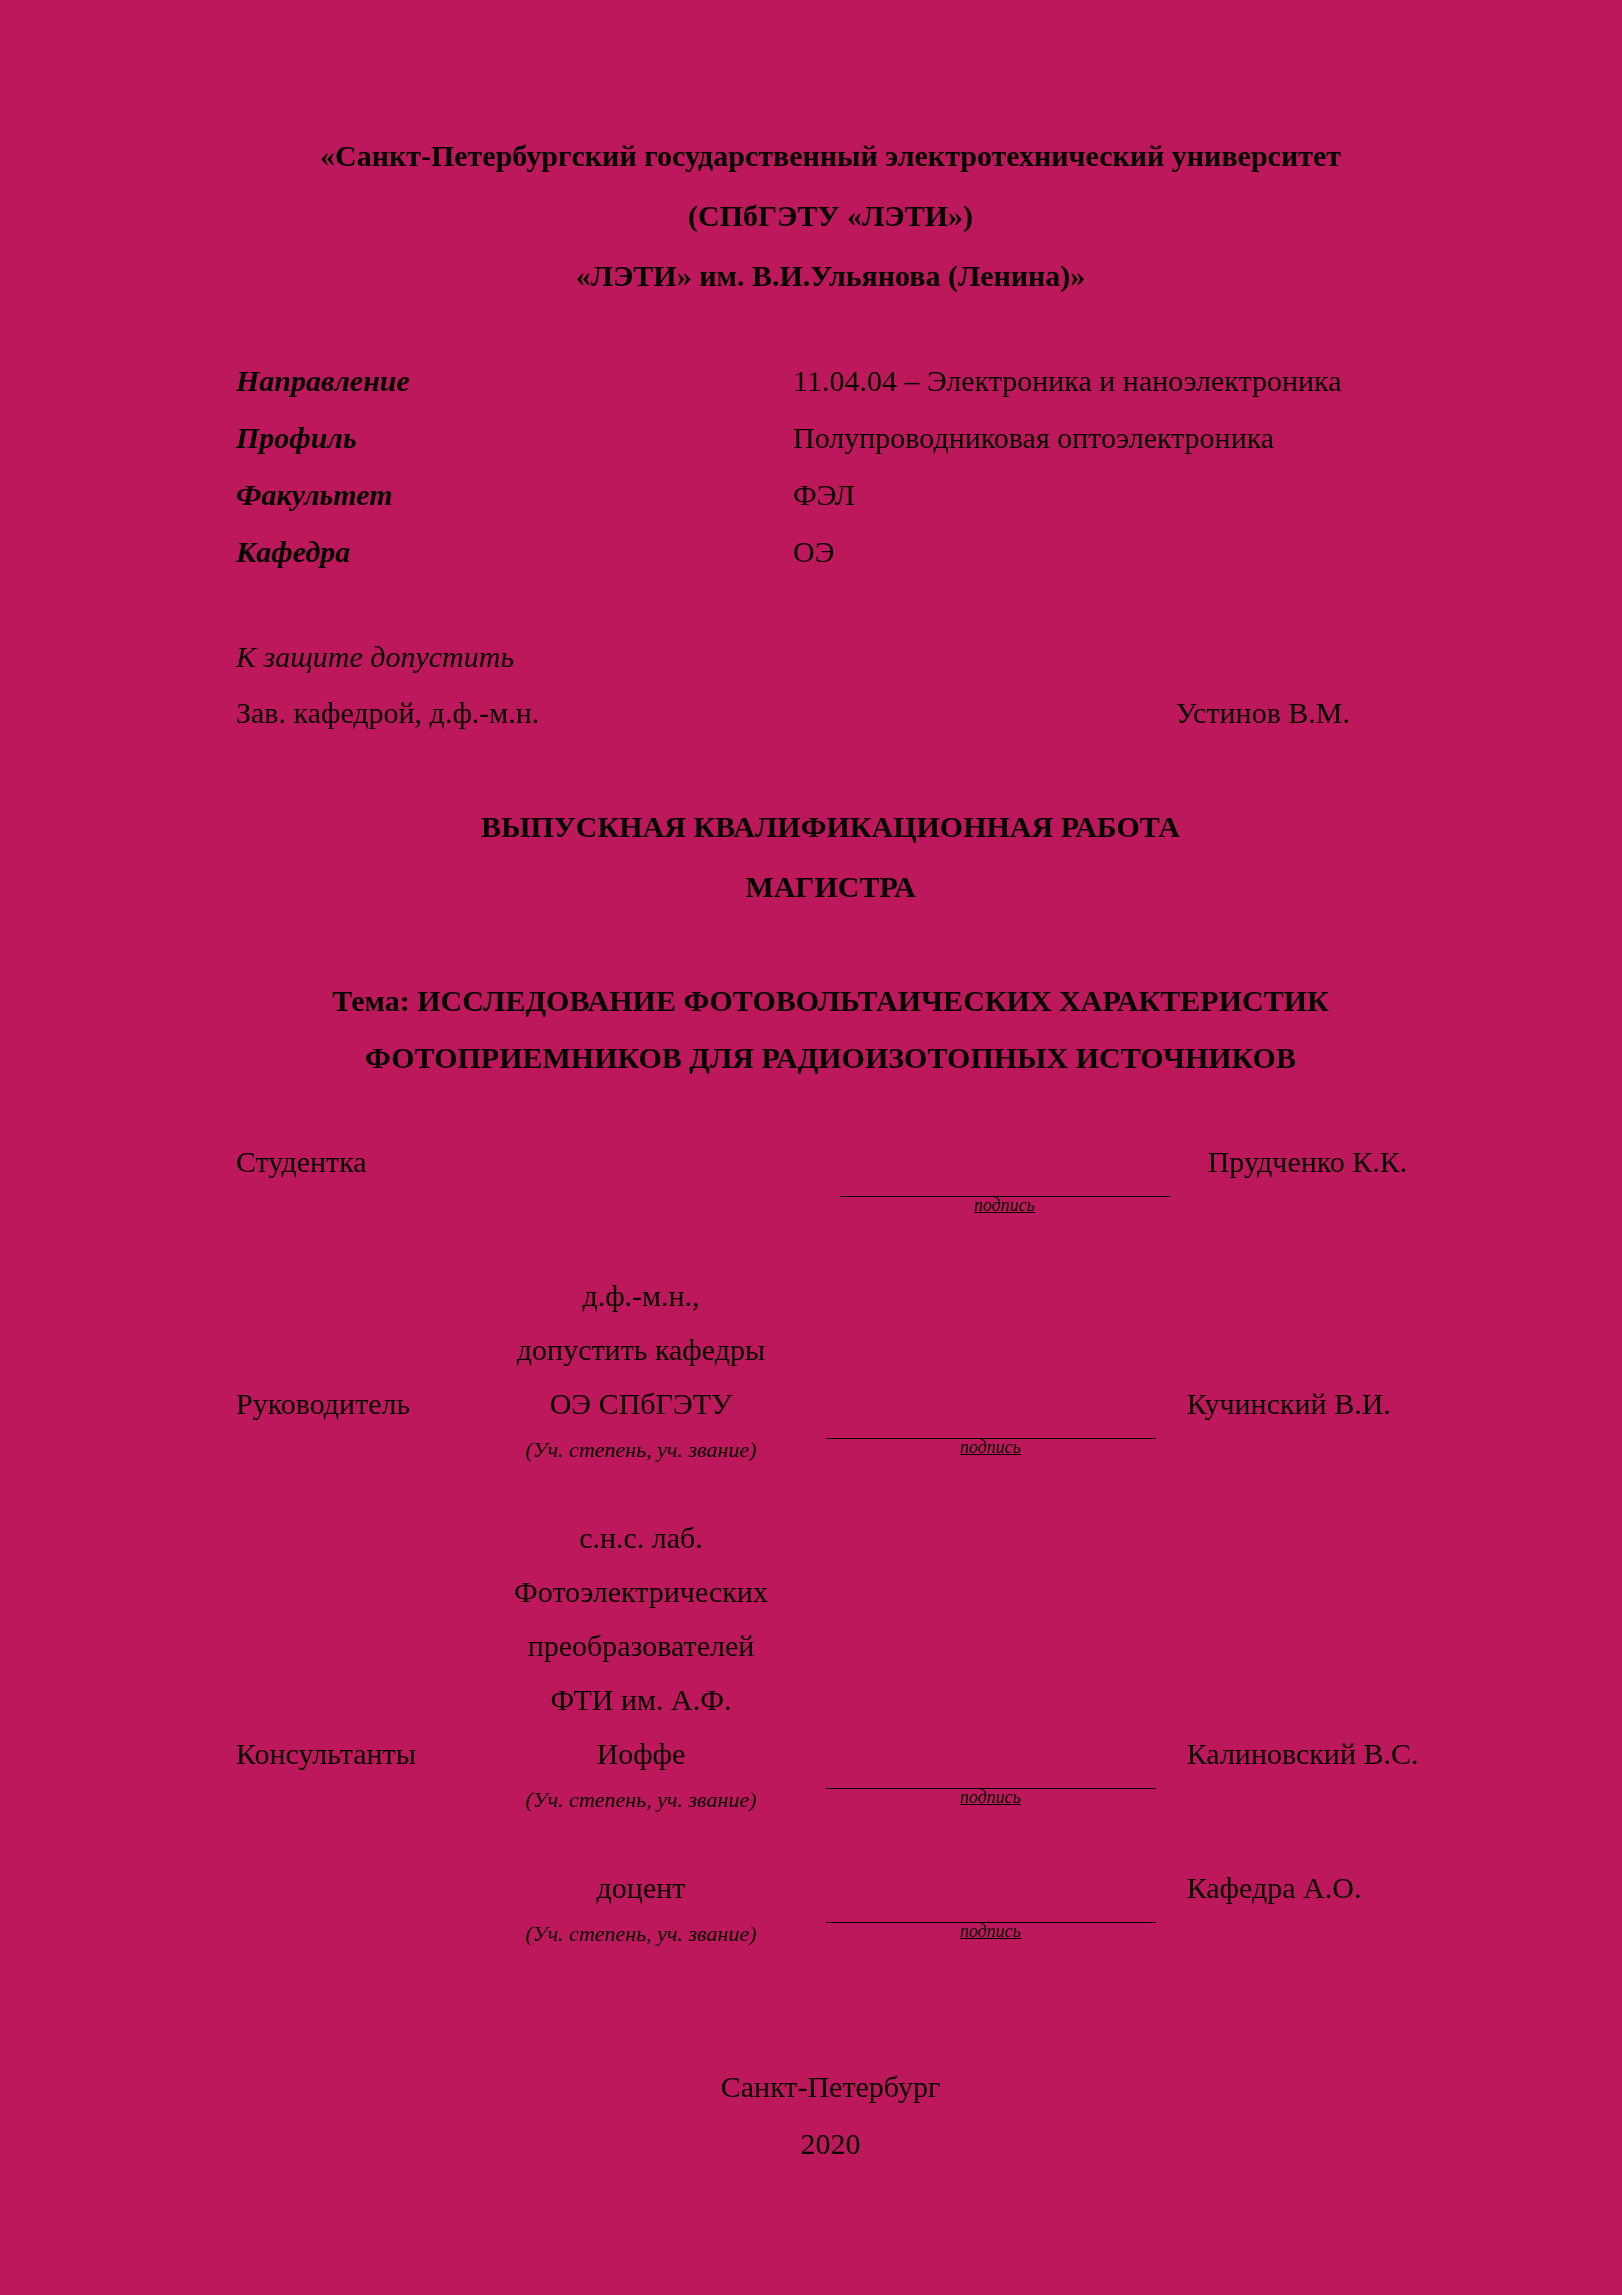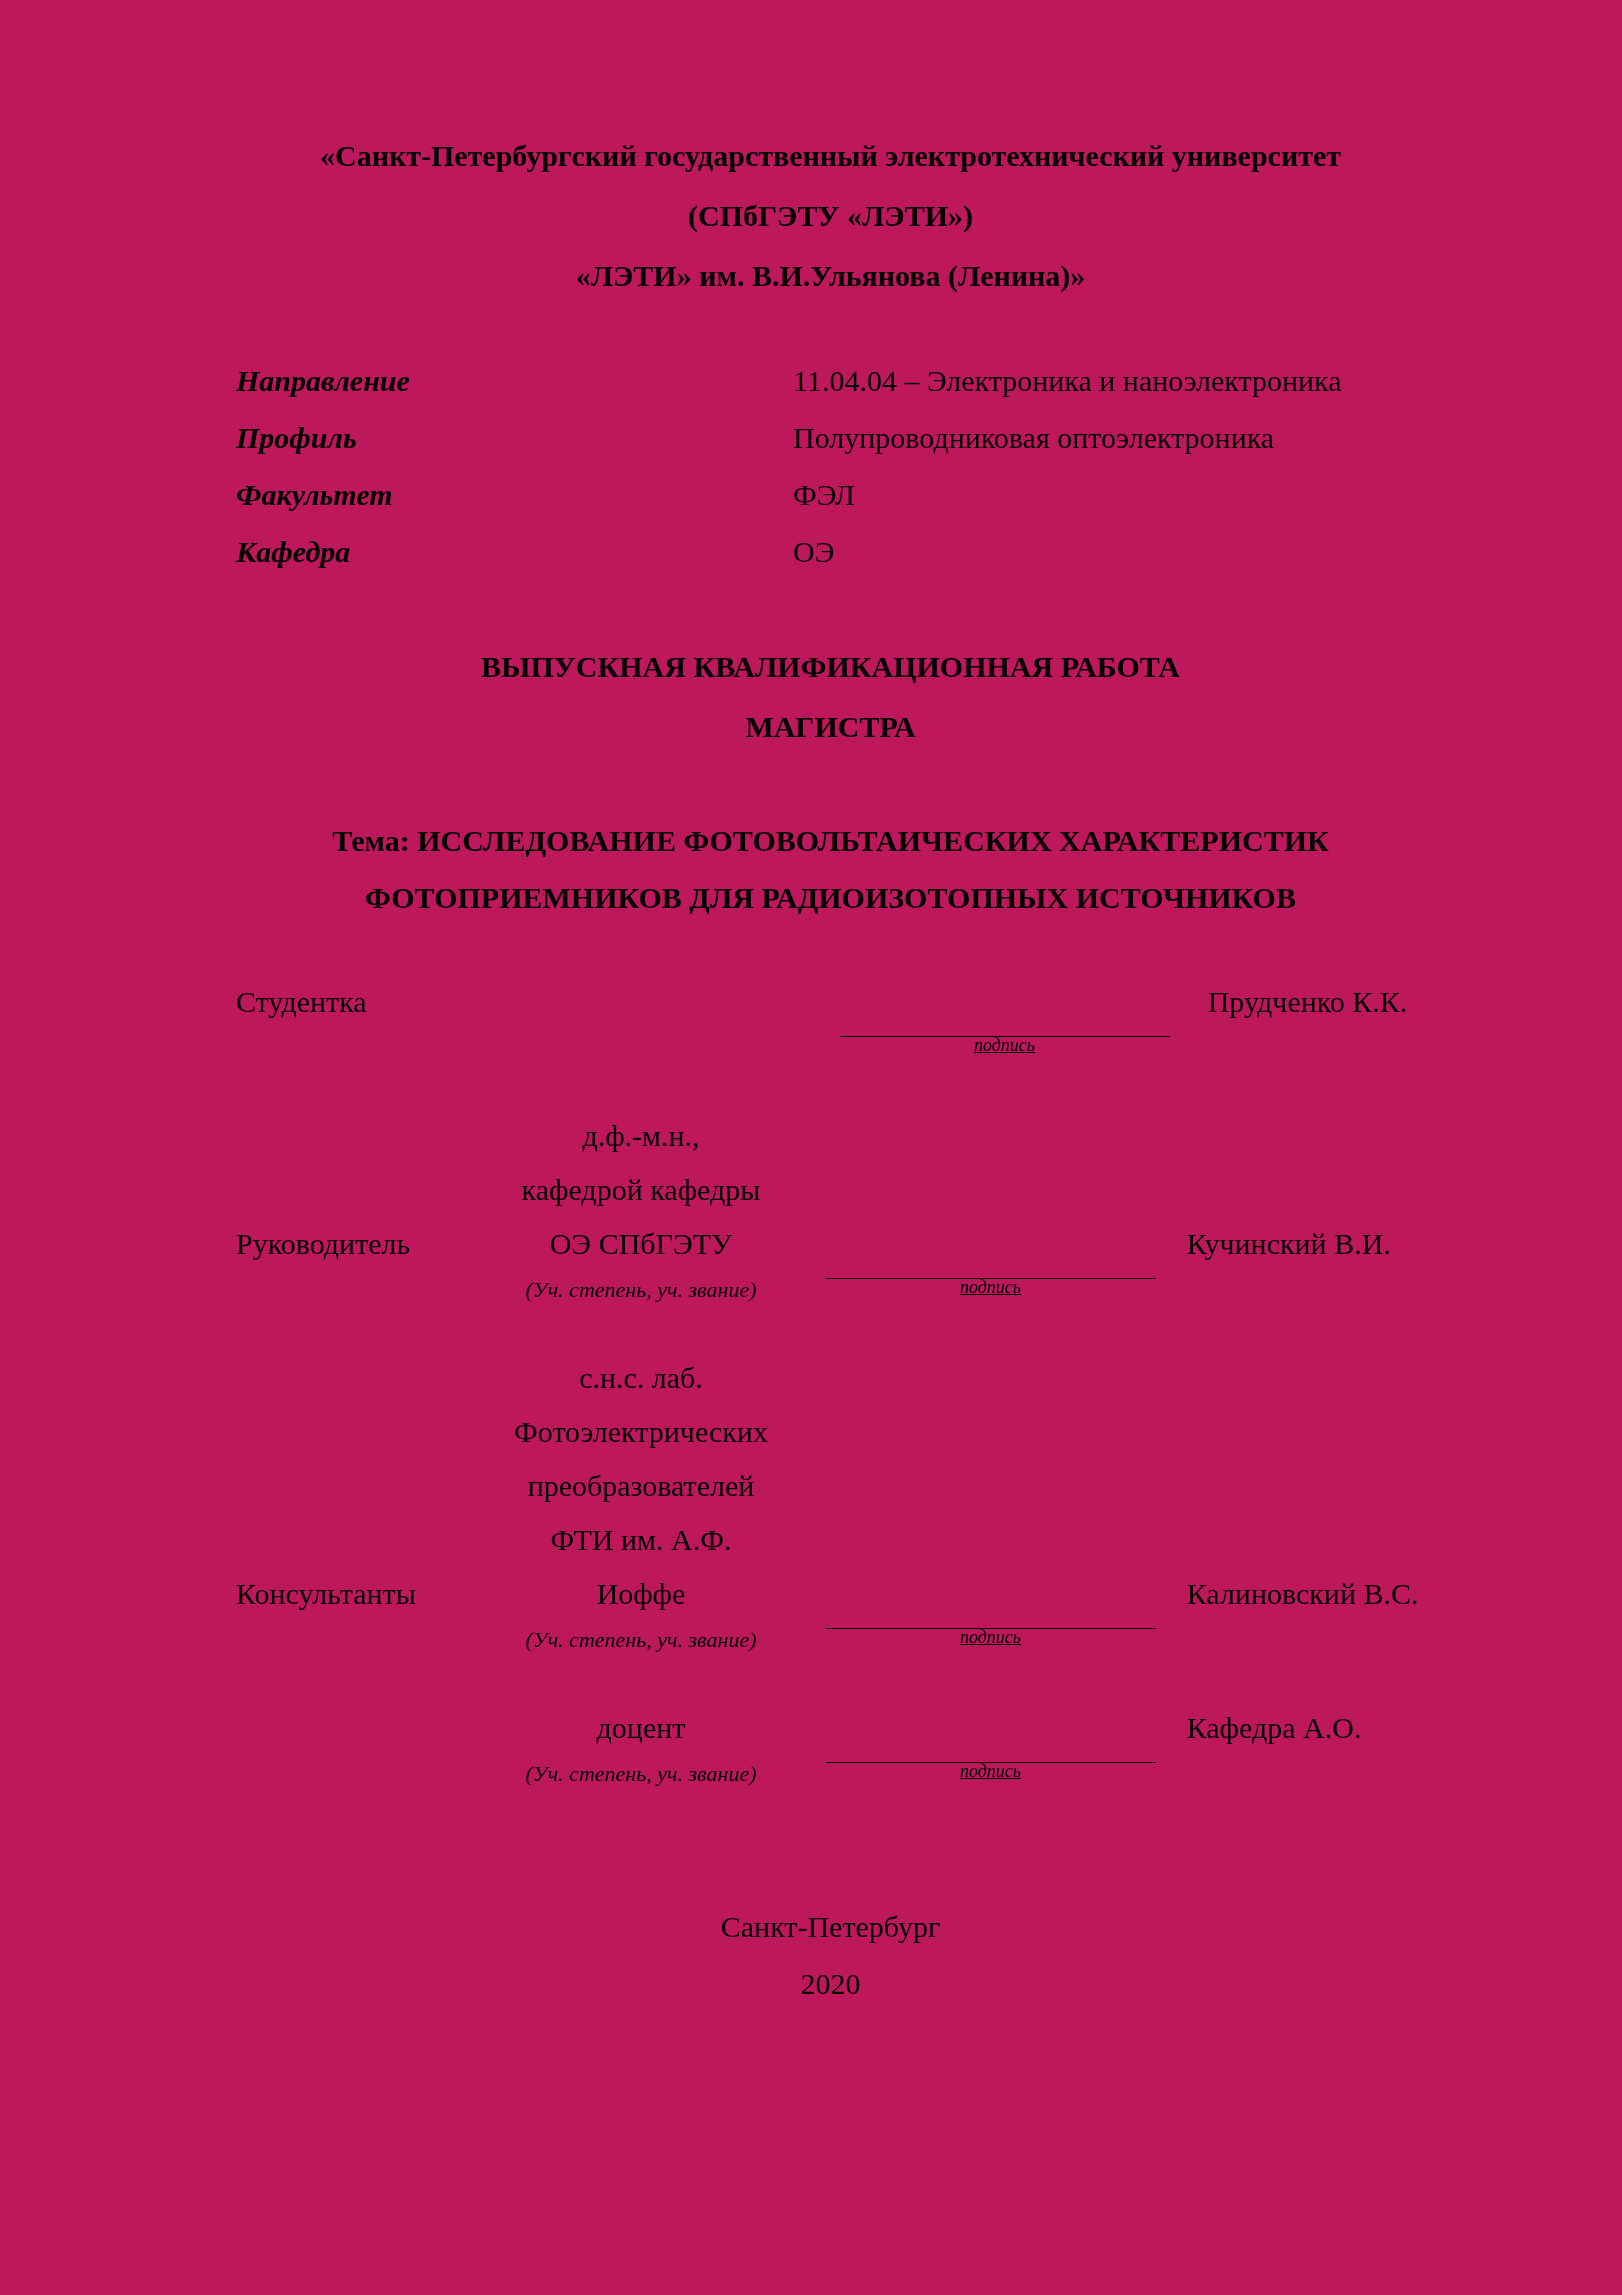--- a/index.html
+++ b/index.html
@@ -90,20 +90,27 @@
     <div class="info-row">
       <span class="info-label">Факультет</span>
       <span class="info-value">ФЭЛ</span>
     </div>
     <div class="info-row">
       <span class="info-label">Кафедра</span>
       <span class="info-value">ОЭ</span>
     </div>
   </div>
 
+  <div class="approval-block">
+    <div class="permit-line">К защите допустить</div>
+    <div class="head-row">
+      <span>Зав. кафедрой, д.ф.-м.н.</span>
+      <span class="head-name">Устинов В.М.</span>
+    </div>
+  </div>
 
   <div class="main-title">
     <div class="title-line">ВЫПУСКНАЯ КВАЛИФИКАЦИОННАЯ РАБОТА</div>
     <div class="title-line">МАГИСТРА</div>
   </div>
 
   <div class="theme-block">
     <div class="theme-line">Тема: ИССЛЕДОВАНИЕ ФОТОВОЛЬТАИЧЕСКИХ ХАРАКТЕРИСТИК</div>
     <div class="theme-line">ФОТОПРИЕМНИКОВ ДЛЯ РАДИОИЗОТОПНЫХ ИСТОЧНИКОВ</div>
   </div>
@@ -129,21 +136,21 @@
     </div>
 
     <div class="sig-row">
       <div>
         <div class="sig-main">Руководитель</div>
         <div class="caption-spacer"></div>
       </div>
       <div>
         <div class="pos-lines">
           <div>д.ф.-м.н.,</div>
-          <div>кафедрой кафедры</div>
+          <div>допустить кафедры</div>
           <div>ОЭ СПбГЭТУ</div>
         </div>
         <div class="caption degree-caption">(Уч. степень, уч. звание)</div>
       </div>
       <div>
         <div class="sigline"></div>
         <div class="caption sign-caption">подпись</div>
       </div>
       <div class="name-cell">
         <div class="sig-main">Кучинский В.И.</div>

